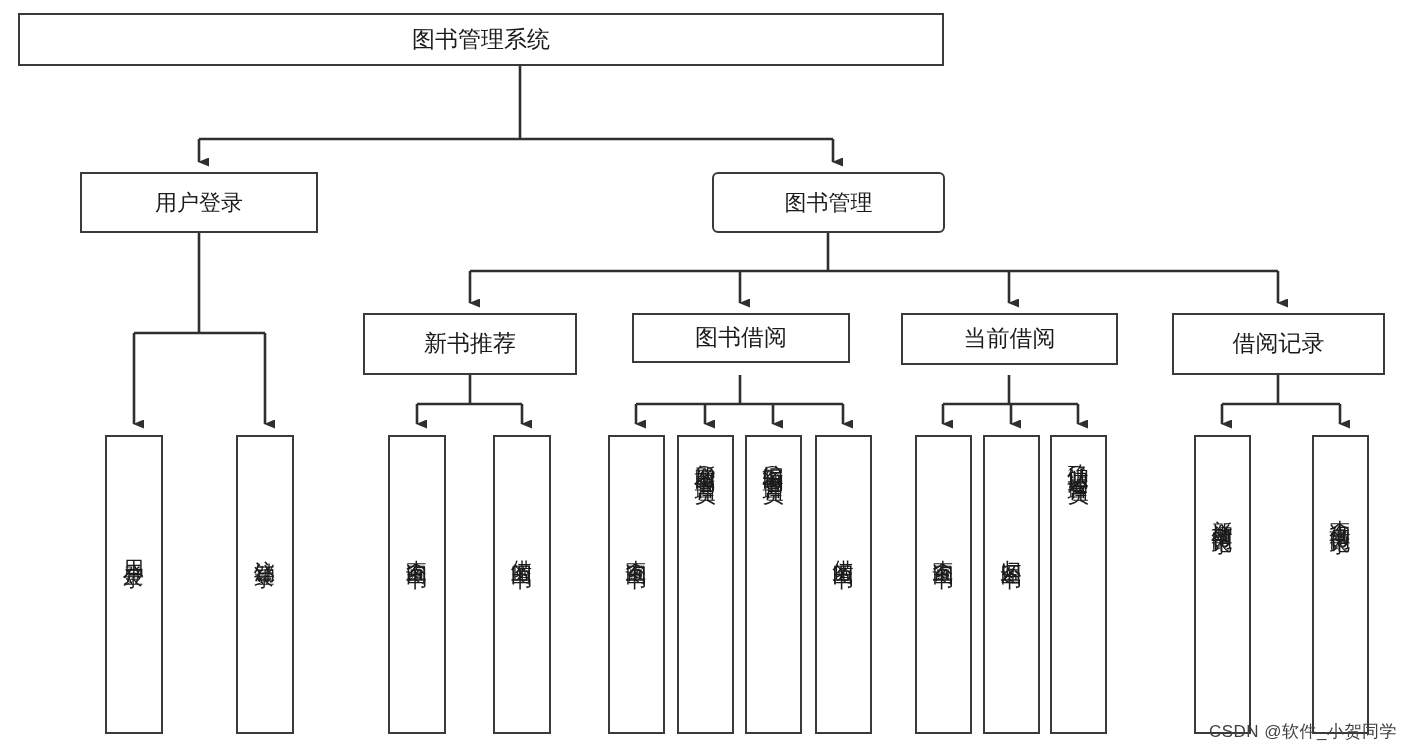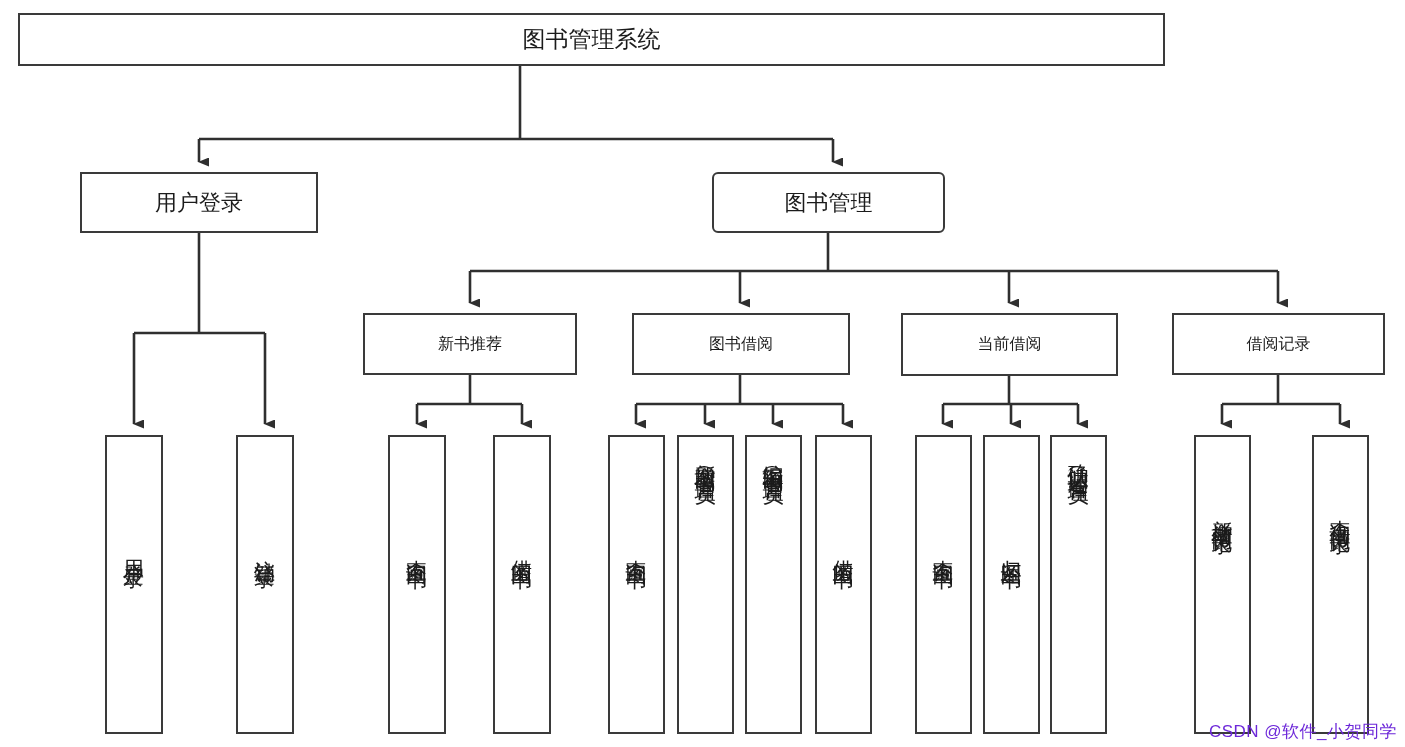--- a/index.html
+++ b/index.html
@@ -38,21 +38,21 @@
     z-index: 2;
   }
   .node-label {
     display: block;
     text-align: center;
     line-height: 1.18;
     white-space: nowrap;
   }
   .node-root .node-label { font-size: 23px; }
   .node-l1 .node-label  { font-size: 22px; }
-  .node-l2 .node-label  { font-size: 16px; }
+  .node-l2 .node-label  { font-size: 23px; }
   
   .node-leaf {
     align-items: flex-start;
     justify-content: center;
     padding-top: 10px;
   }
   .node-leaf .node-label {
     writing-mode: vertical-rl;
     text-orientation: upright;
     font-size: 21px;
@@ -61,21 +61,21 @@
     white-space: normal;
     max-height: 288px;
   }
   .node-leaf.leaf-mid .node-label { margin-top: 56px; }
   .node-leaf.leaf-low .node-label { margin-top: 96px; }
   #watermark {
     position: absolute;
     right: 8px;
     bottom: 4px;
     font-size: 17px;
-    color: #6d28d9;
+    color: #404040;
     letter-spacing: 0.5px;
     z-index: 5;
     white-space: nowrap;
   }
 </style>
 </head>
 <body>
 
 <div id="diagram-root">
 
@@ -123,38 +123,38 @@
       <path d="M1011,404 L1011,424" marker-end="url(#arrow)"></path>
       <path d="M1078,404 L1078,424" marker-end="url(#arrow)"></path>
 
       <path d="M1278,375 L1278,404"></path>
       <path d="M1222,404 L1340,404"></path>
       <path d="M1222,404 L1222,424" marker-end="url(#arrow)"></path>
       <path d="M1340,404 L1340,424" marker-end="url(#arrow)"></path>
     </g>
   </svg>
 
-  <div class="node node-root" style="left:18px; top:13px; width:1147px; height:53px;">
+  <div class="node node-root" style="left:18px; top:13px; width:926px; height:53px;">
     <span class="node-label">图书管理系统</span>
   </div>
 
   <div class="node node-l1" style="left:80px; top:172px; width:238px; height:61px;">
     <span class="node-label">用户登录</span>
   </div>
   <div class="node node-l1" style="left:712px; top:172px; width:233px; height:61px;border-radius:6px;">
     <span class="node-label">图书管理</span>
   </div>
 
   <div class="node node-l2" style="left:363px; top:313px; width:214px; height:62px;">
     <span class="node-label">新书推荐</span>
   </div>
-  <div class="node node-l2" style="left:632px; top:313px; width:218px; height:62px;">
+  <div class="node node-l2" style="left:632px; top:313px; width:218px; height:50px;">
     <span class="node-label">图书借阅</span>
   </div>
-  <div class="node node-l2" style="left:901px; top:313px; width:217px; height:63px;">
+  <div class="node node-l2" style="left:901px; top:313px; width:217px; height:52px;">
     <span class="node-label">当前借阅</span>
   </div>
   <div class="node node-l2" style="left:1172px; top:313px; width:213px; height:62px;align-items:center;">
     <span class="node-label">借阅记录</span>
   </div>
 
   <div class="node node-leaf leaf-low" style="left:105px; top:435px; width:58px; height:299px;">
     <span class="node-label">用户登录</span>
   </div>
   <div class="node node-leaf leaf-low" style="left:236px; top:435px; width:58px; height:299px;">

